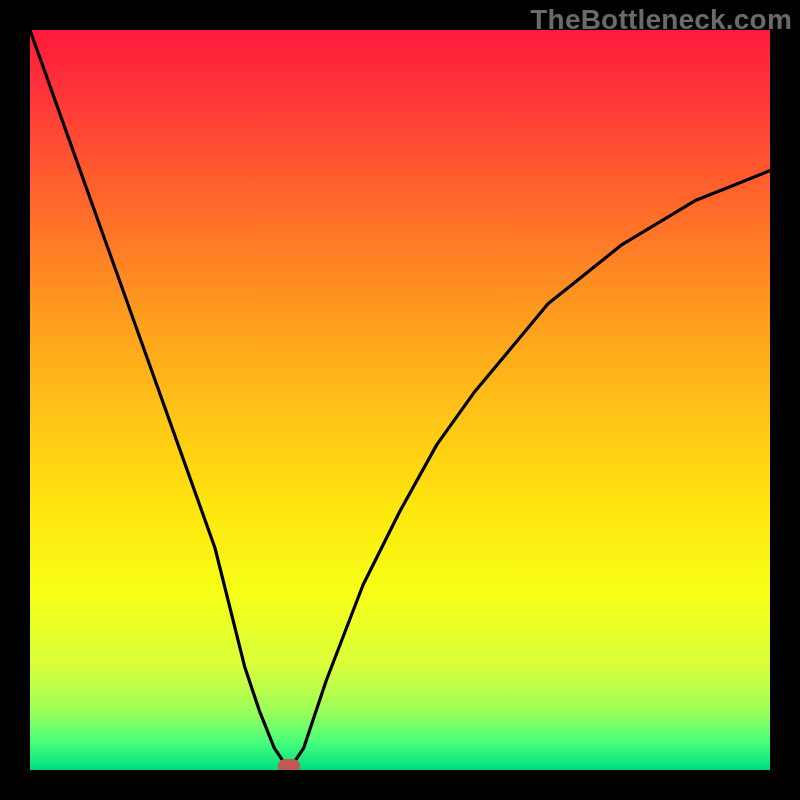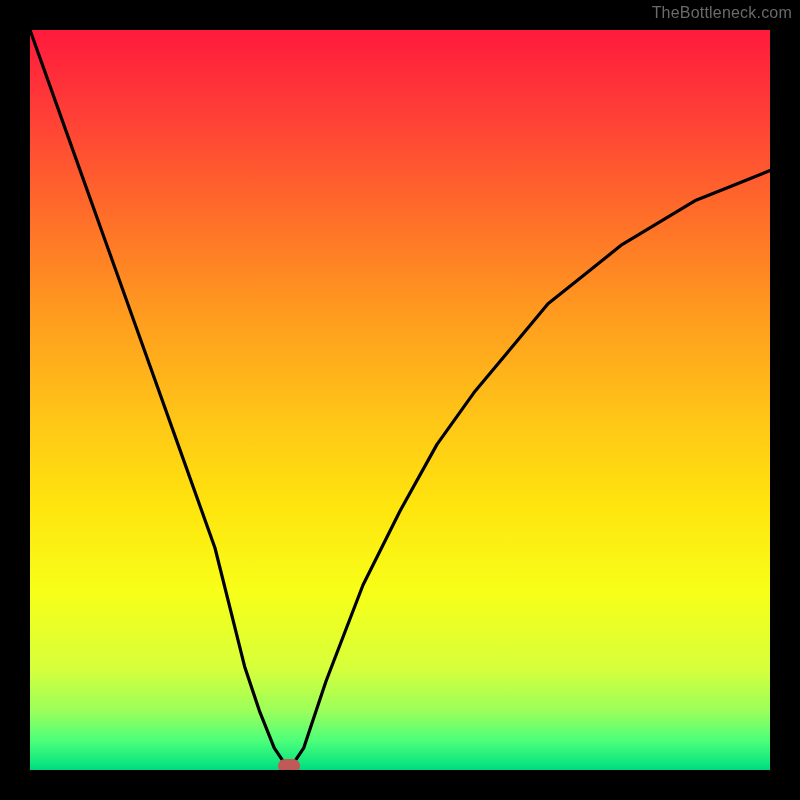--- a/index.html
+++ b/index.html
@@ -15,22 +15,22 @@
     position: relative;
     width: 800px;
     height: 800px;
     background: #000;
   }
   .watermark {
     position: absolute;
     top: 4px;
     right: 8px;
     color: #6a6a6a;
-    font-size: 16px;
-    font-weight: 400;
+    font-size: 28px;
+    font-weight: 700;
     letter-spacing: 0.2px;
     z-index: 10;
     user-select: none;
   }
   .plot-area {
     position: absolute;
     left: 30px;
     top: 30px;
     width: 740px;
     height: 740px;

